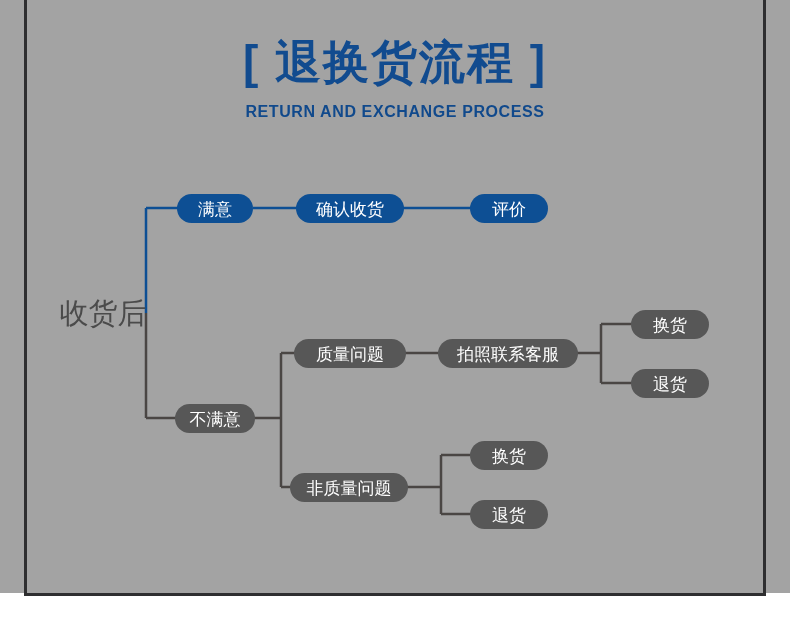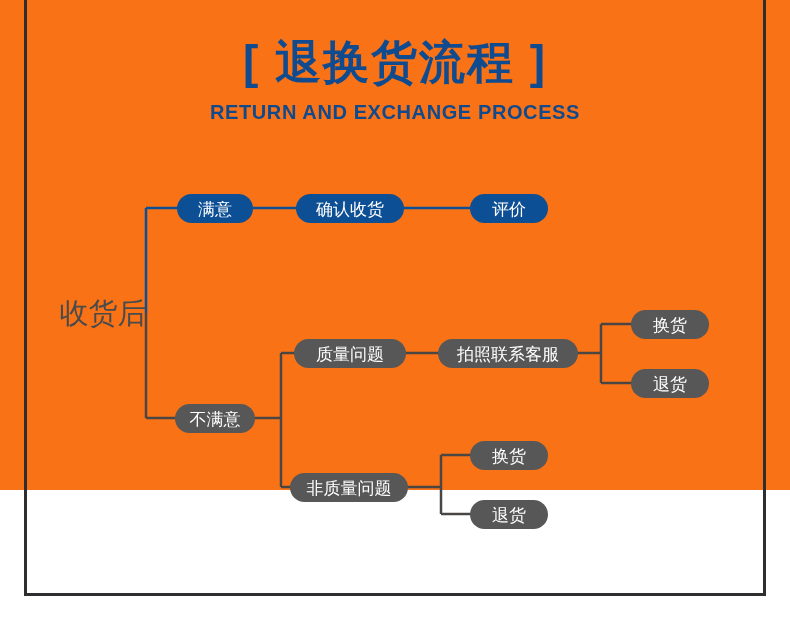--- a/index.html
+++ b/index.html
@@ -9,22 +9,22 @@
   }
   body {
     width: 790px;
     height: 626px;
     font-family: "Liberation Sans", "DejaVu Sans", sans-serif;
     overflow: hidden;
   }
   #page {
     position: relative;
     width: 790px;
-    height: 490px;
-    background: #f97316;
+    height: 593px;
+    background: #a3a3a3;
   }
   
   #frame {
     position: absolute;
     left: 24px;
     top: -8px;
     width: 742px;
     height: 604px;
     border: 3px solid #2e2e30;
     box-sizing: border-box;
@@ -42,21 +42,21 @@
     font-size: 46px;
     font-weight: bold;
     color: #114b8f;
     letter-spacing: 2px;
     line-height: 56px;
     white-space: nowrap;
   }
   #title-en {
     margin-top: 10px;
     font-family: "Liberation Sans", "DejaVu Sans", sans-serif;
-    font-size: 20px;
+    font-size: 16px;
     font-weight: bold;
     color: #10498c;
     letter-spacing: 0.6px;
     line-height: 24px;
     white-space: nowrap;
   }
   #chart-area {
     position: absolute;
     left: 0;
     top: 0;

